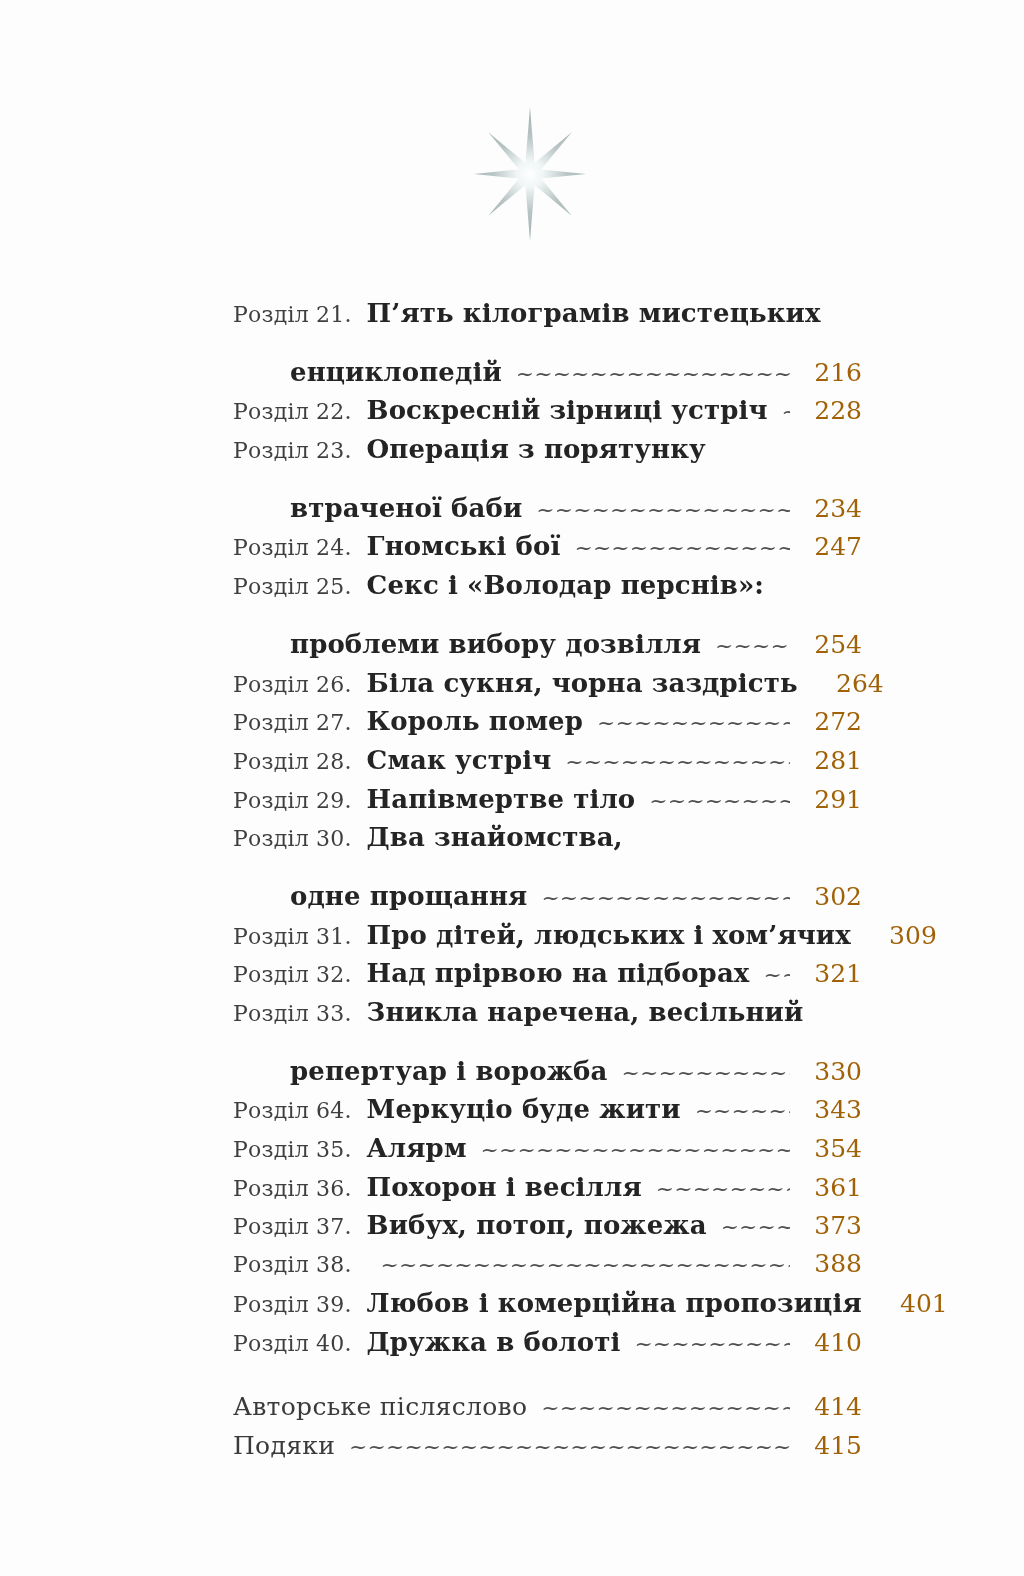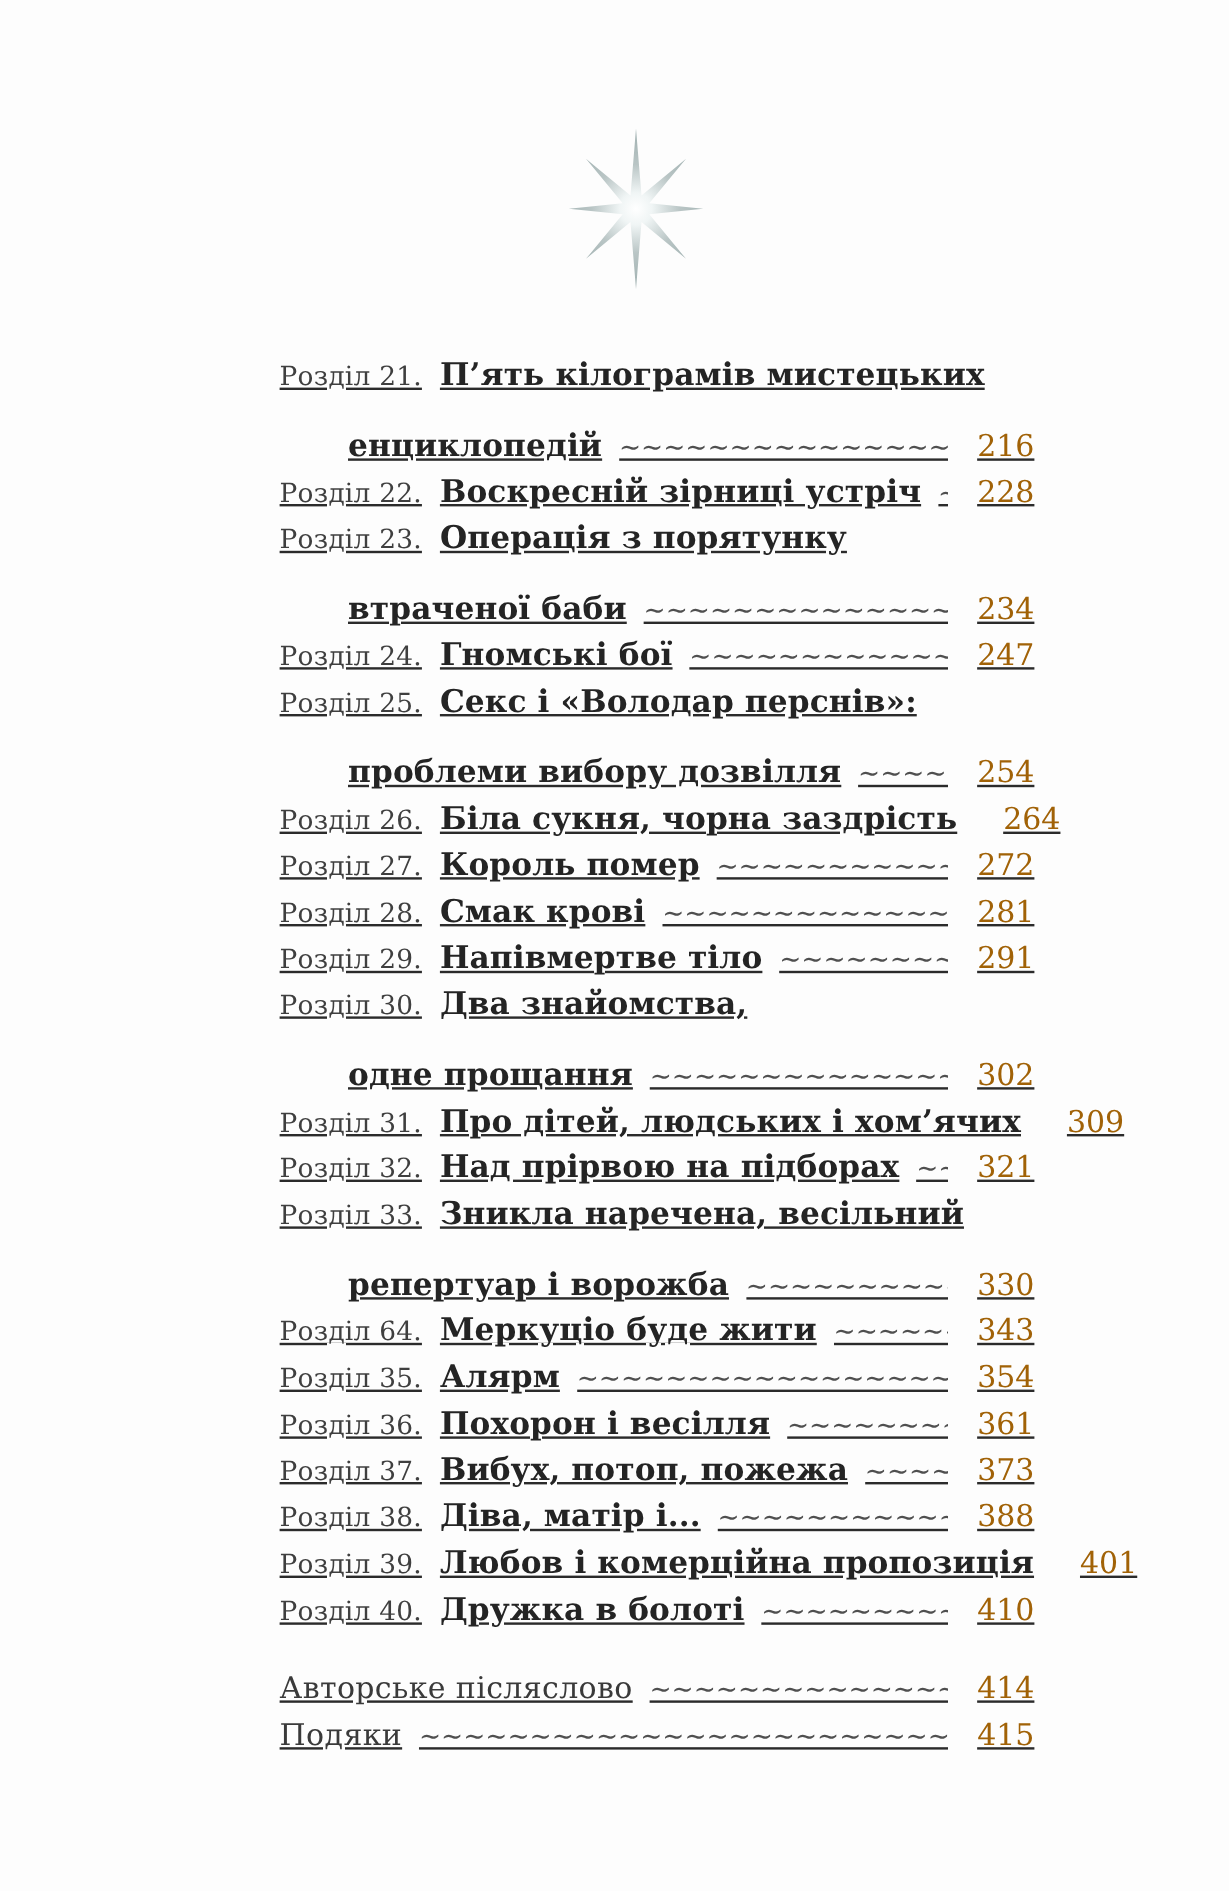--- a/index.html
+++ b/index.html
@@ -23,21 +23,20 @@
     padding-top: 104px;
     width: 100%;
     text-align: center;
   }
   .star-wrap svg {
     display: inline-block;
     transform: translateX(18px);
   }
   .toc {
     margin: 46px 162px 0 233px;
-    text-decoration: underline;
   }
   .toc-line {
     display: flex;
     align-items: baseline;
     height: 38.7px;
     white-space: nowrap;
   }
   .toc-line > * {
     line-height: 38.7px;
   }
@@ -154,21 +153,21 @@
         <span class="page-num">264</span>
       </div>
       <div class="toc-line">
         <span class="label">Розділ 27.</span>
         <span class="title">Король помер</span>
         <span class="leader">~~~~~~~~~~~~~~~~~~~~~~~~~~~~~~~~~~~~~~~~~~~~~~~~~~~~~~~~~~~~~~~~~~~~~~</span>
         <span class="page-num">272</span>
       </div>
       <div class="toc-line">
         <span class="label">Розділ 28.</span>
-        <span class="title">Смак крові</span>
+        <span class="title">Смак устріч</span>
         <span class="leader">~~~~~~~~~~~~~~~~~~~~~~~~~~~~~~~~~~~~~~~~~~~~~~~~~~~~~~~~~~~~~~~~~~~~~~</span>
         <span class="page-num">281</span>
       </div>
       <div class="toc-line">
         <span class="label">Розділ 29.</span>
         <span class="title">Напівмертве тіло</span>
         <span class="leader">~~~~~~~~~~~~~~~~~~~~~~~~~~~~~~~~~~~~~~~~~~~~~~~~~~~~~~~~~~~~~~~~~~~~~~</span>
         <span class="page-num">291</span>
       </div>
       <div class="toc-line">
@@ -220,21 +219,20 @@
         <span class="page-num">361</span>
       </div>
       <div class="toc-line">
         <span class="label">Розділ 37.</span>
         <span class="title">Вибух, потоп, пожежа</span>
         <span class="leader">~~~~~~~~~~~~~~~~~~~~~~~~~~~~~~~~~~~~~~~~~~~~~~~~~~~~~~~~~~~~~~~~~~~~~~</span>
         <span class="page-num">373</span>
       </div>
       <div class="toc-line">
         <span class="label">Розділ 38.</span>
-        <span class="title">Діва, матір і...</span>
         <span class="leader">~~~~~~~~~~~~~~~~~~~~~~~~~~~~~~~~~~~~~~~~~~~~~~~~~~~~~~~~~~~~~~~~~~~~~~</span>
         <span class="page-num">388</span>
       </div>
       <div class="toc-line">
         <span class="label">Розділ 39.</span>
         <span class="title">Любов і комерційна пропозиція</span>
         <span class="leader">~~~~~~~~~~~~~~~~~~~~~~~~~~~~~~~~~~~~~~~~~~~~~~~~~~~~~~~~~~~~~~~~~~~~~~</span>
         <span class="page-num">401</span>
       </div>
       <div class="toc-line">

